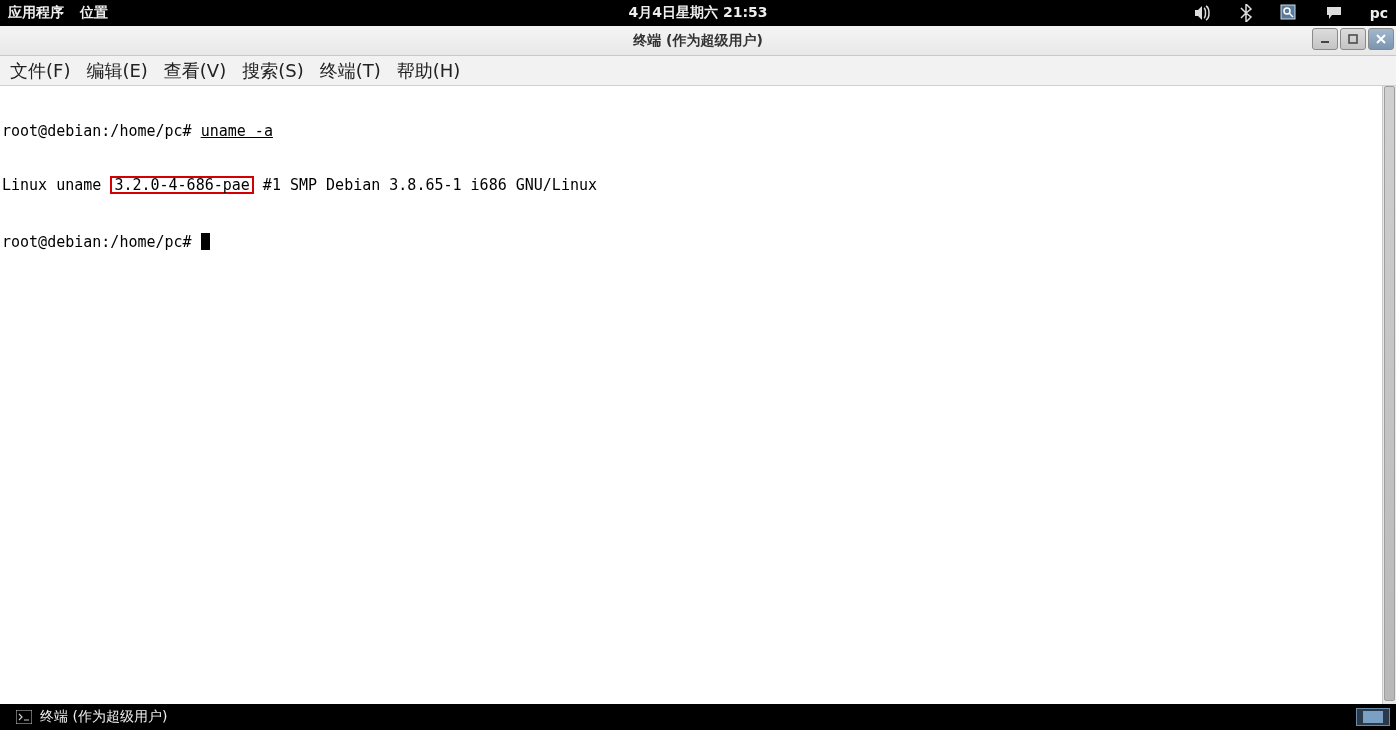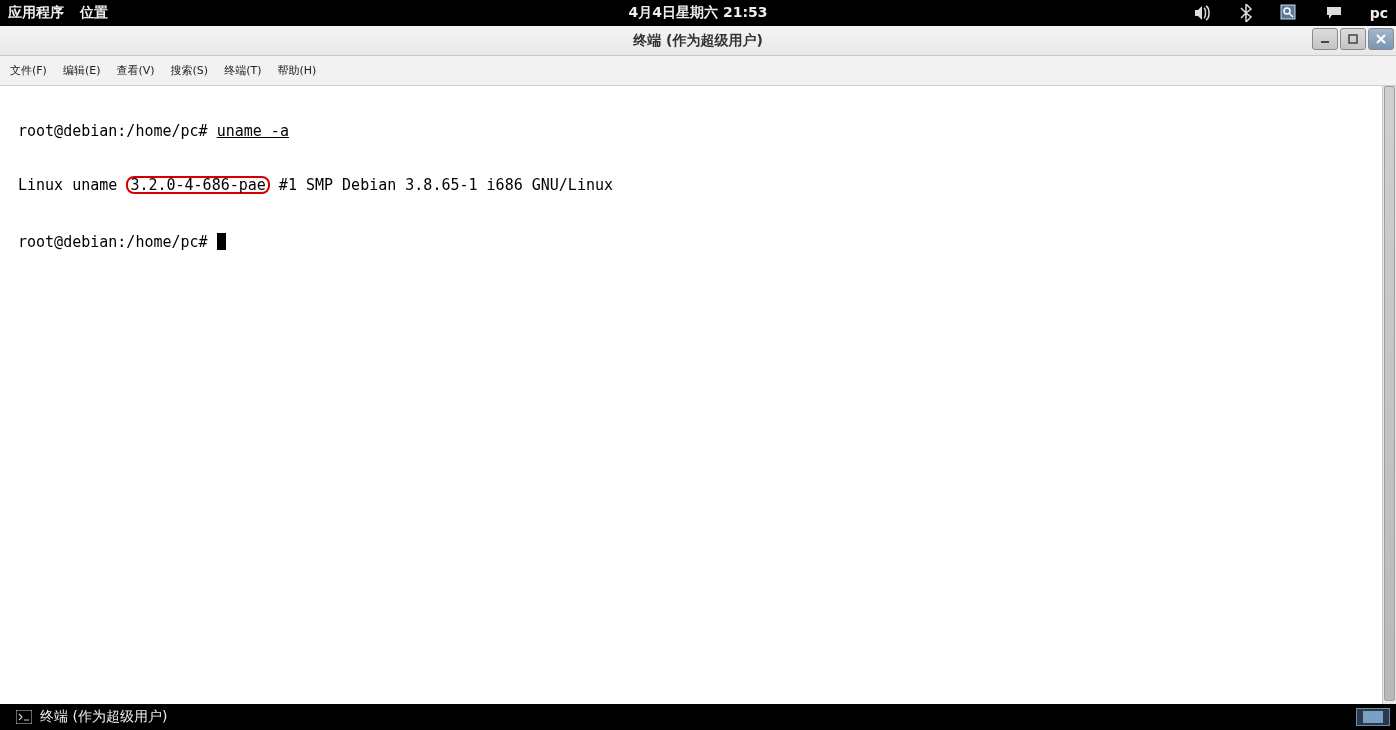--- a/index.html
+++ b/index.html
@@ -81,47 +81,47 @@
 
   
   .menubar {
     height: 30px;
     background: #f2f2f2;
     border-bottom: 1px solid #d0d0d0;
     display: flex;
     align-items: center;
     gap: 16px;
     padding: 0 10px;
-    font-size: 11px;
+    font-size: 18px;
     color: #222;
   }
   .menubar span { cursor: pointer; }
 
   
   .term-wrap {
     position: relative;
     height: 618px;
     background: #fff;
     display: flex;
   }
   .term {
     font-family: "DejaVu Sans Mono","Consolas","Menlo",monospace;
     font-size: 15px;
     line-height: 18px;
     color: #000;
     white-space: pre;
-    padding: 0px 18px;
+    padding: 0px 2px;
     flex: 1;
     overflow: hidden;
   }
   .term .line { height: 18px; }
   .underlined { text-decoration: underline; }
   .hl-box {
     border: 2px solid #d40000;
-    border-radius: 8px;
+    border-radius: 0;
     padding: 0 2px;
     display: inline-block;
     line-height: 14px;
     height: 18px;
   }
   .cursor {
     display: inline-block;
     width: 9px;
     height: 17px;
     background: #000;

